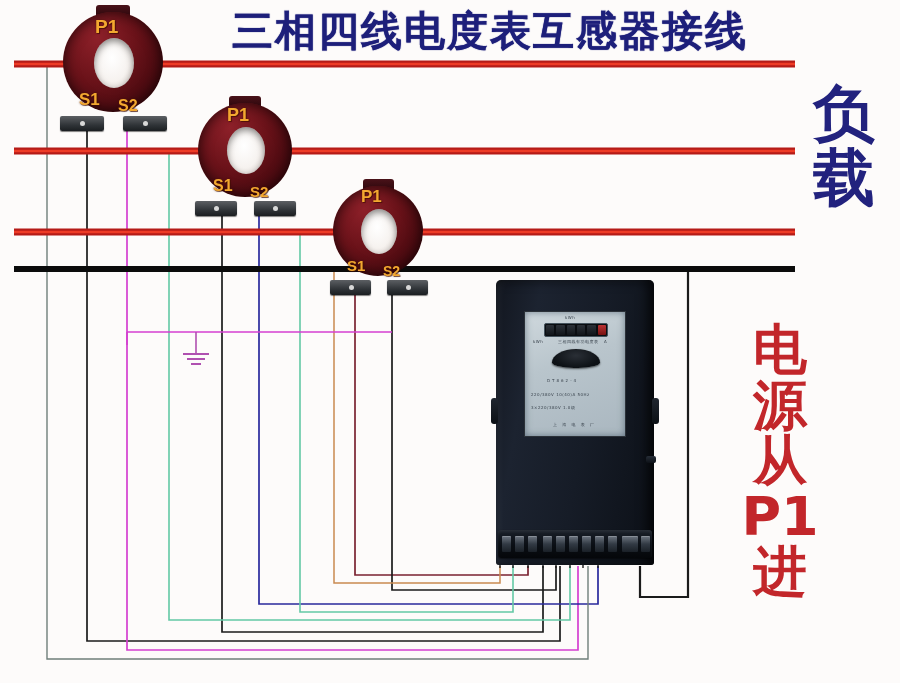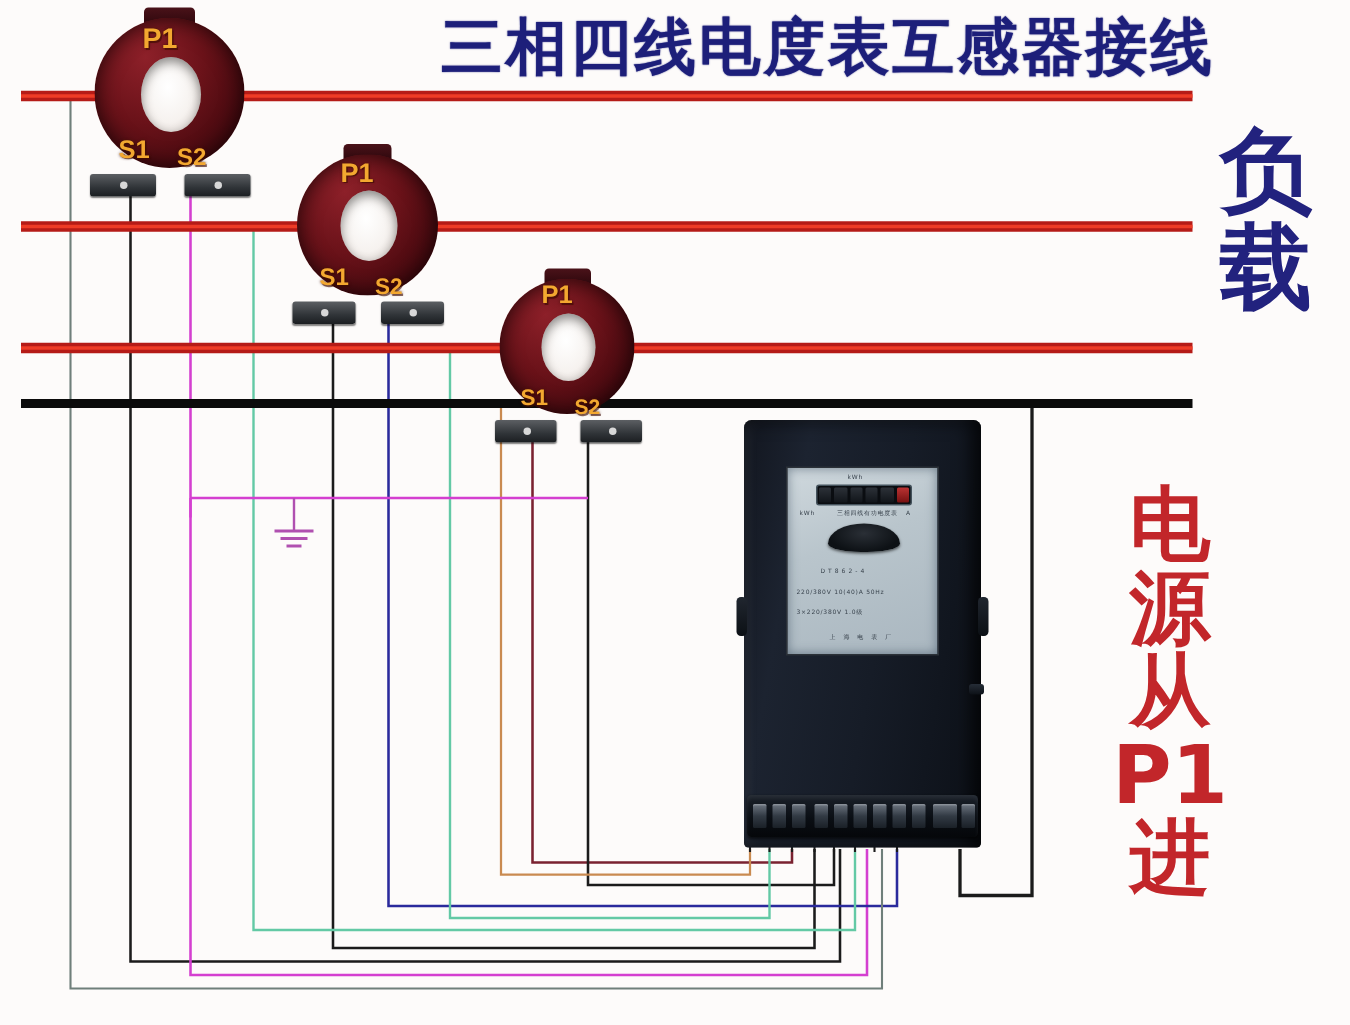--- a/index.html
+++ b/index.html
@@ -16,21 +16,21 @@
   
   .title{
     position:absolute;
     left:170px; top:4px;
     width:640px;
     font-family:"DejaVu Sans","Liberation Sans",sans-serif;
     font-size:41px;
     font-weight:bold;
     color:#1d1f7a;
     letter-spacing:2px;
-    text-align:right;
+    text-align:center;
     white-space:nowrap;
     text-shadow:0 0 1px #1d1f7a;
   }
 
   
   .vcap{
     position:absolute;
     font-family:"DejaVu Sans","Liberation Sans",sans-serif;
     font-weight:bold;
     text-align:center;

